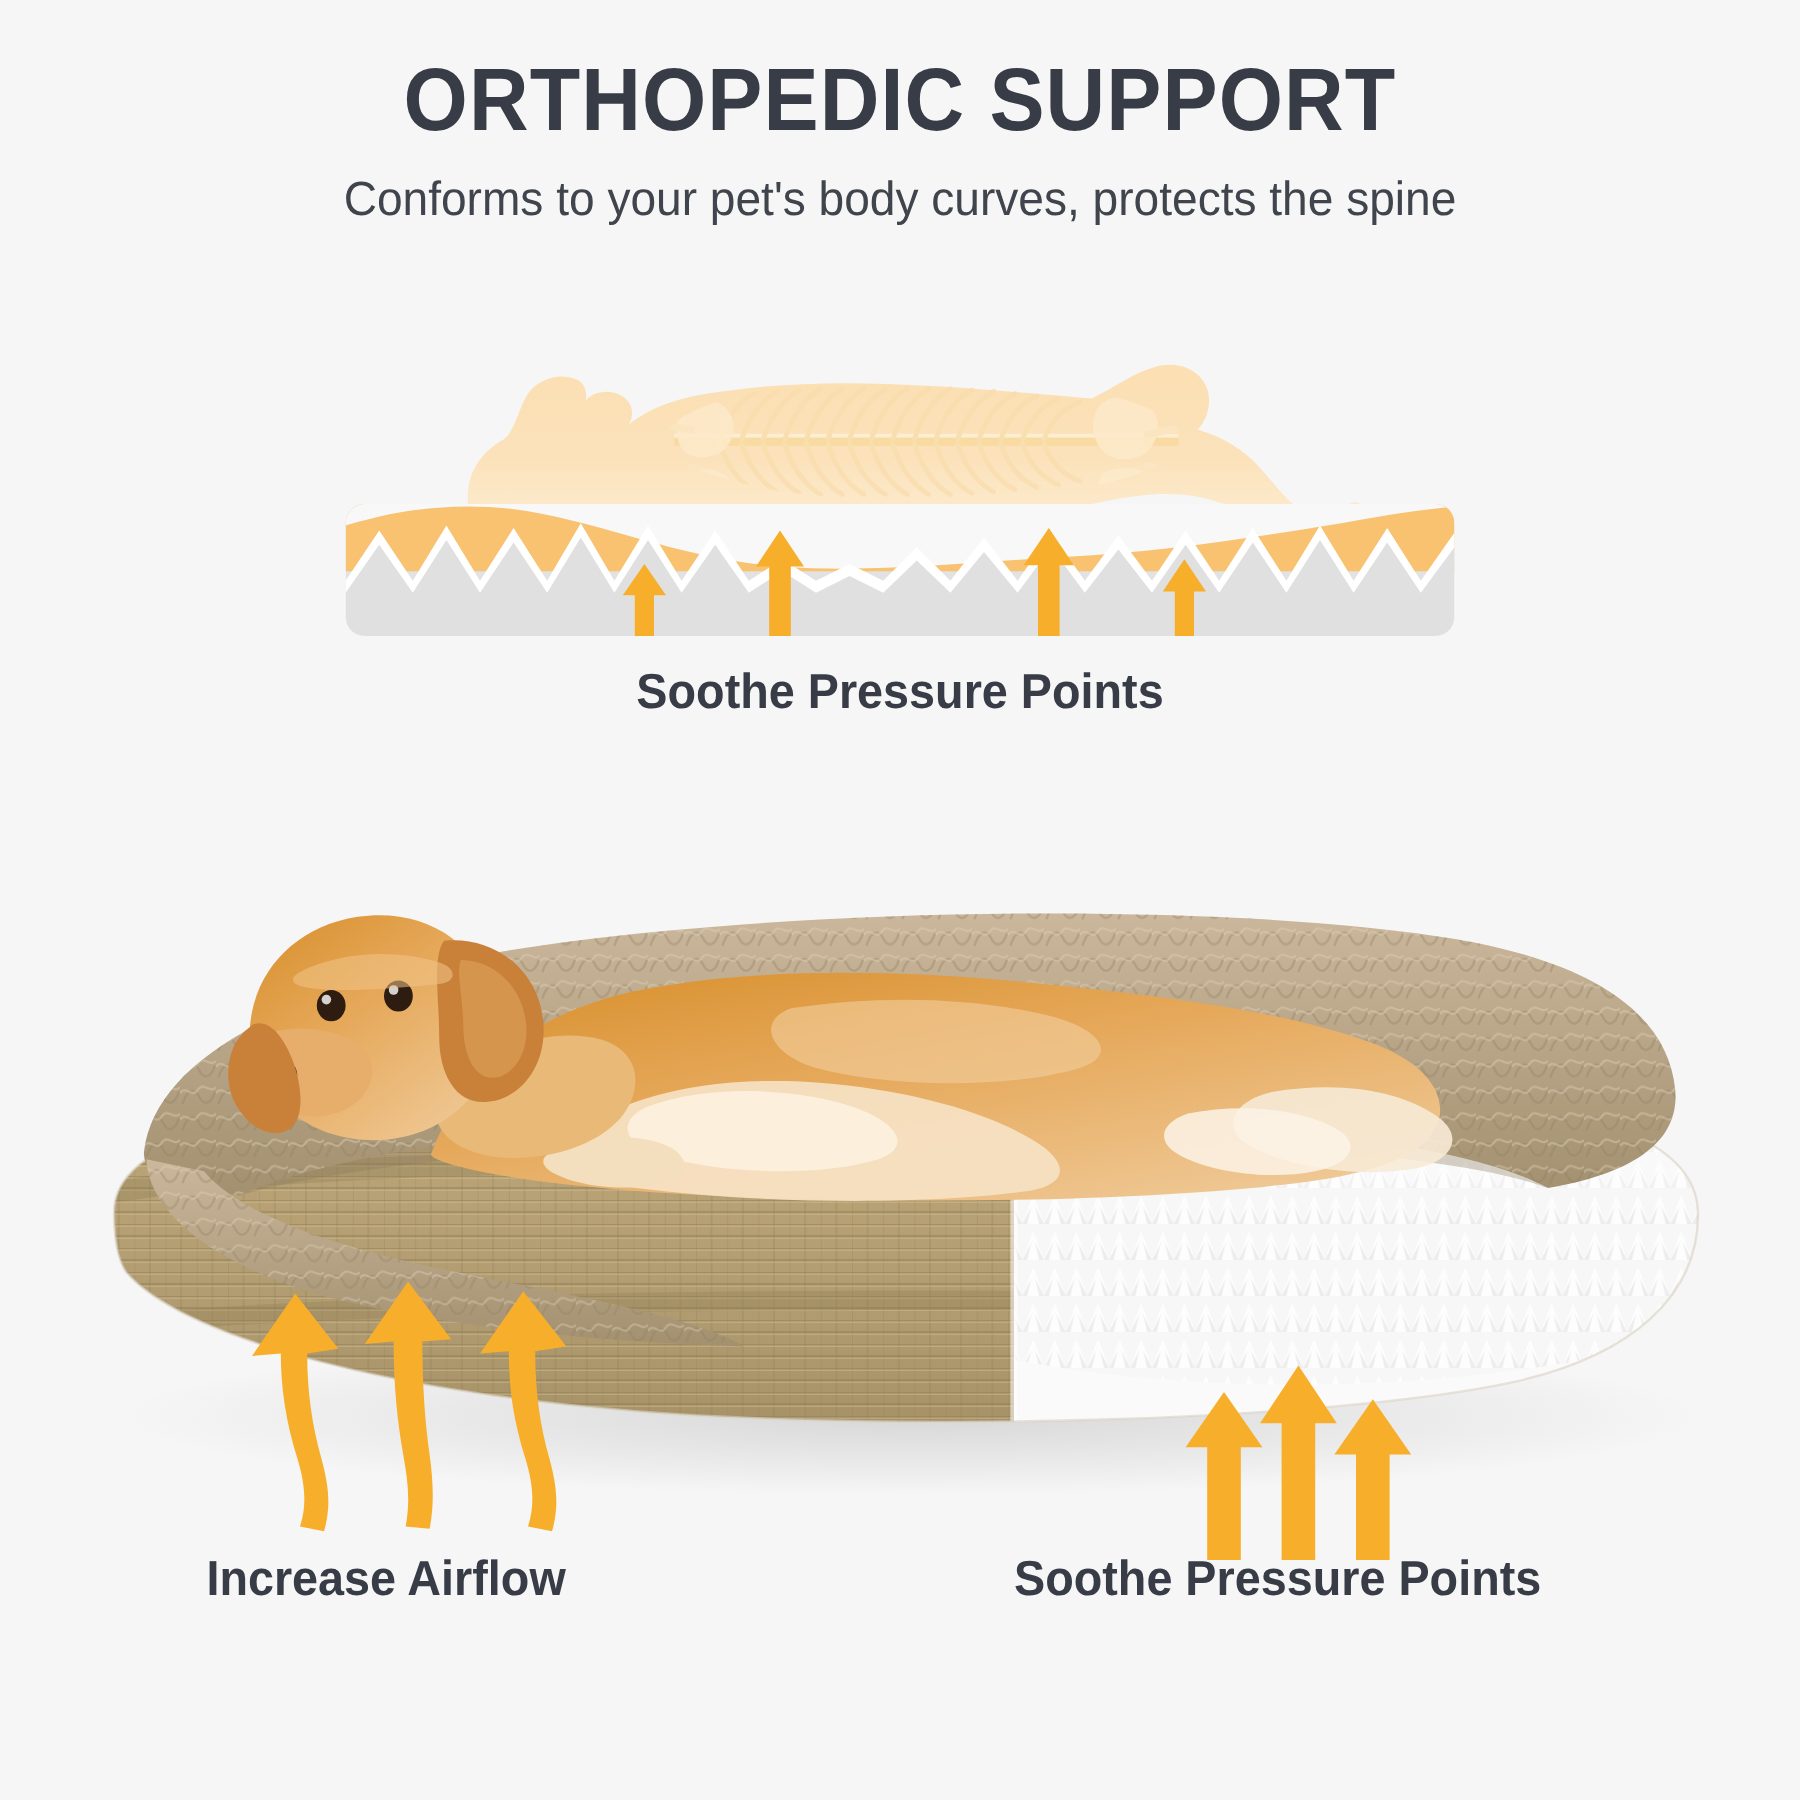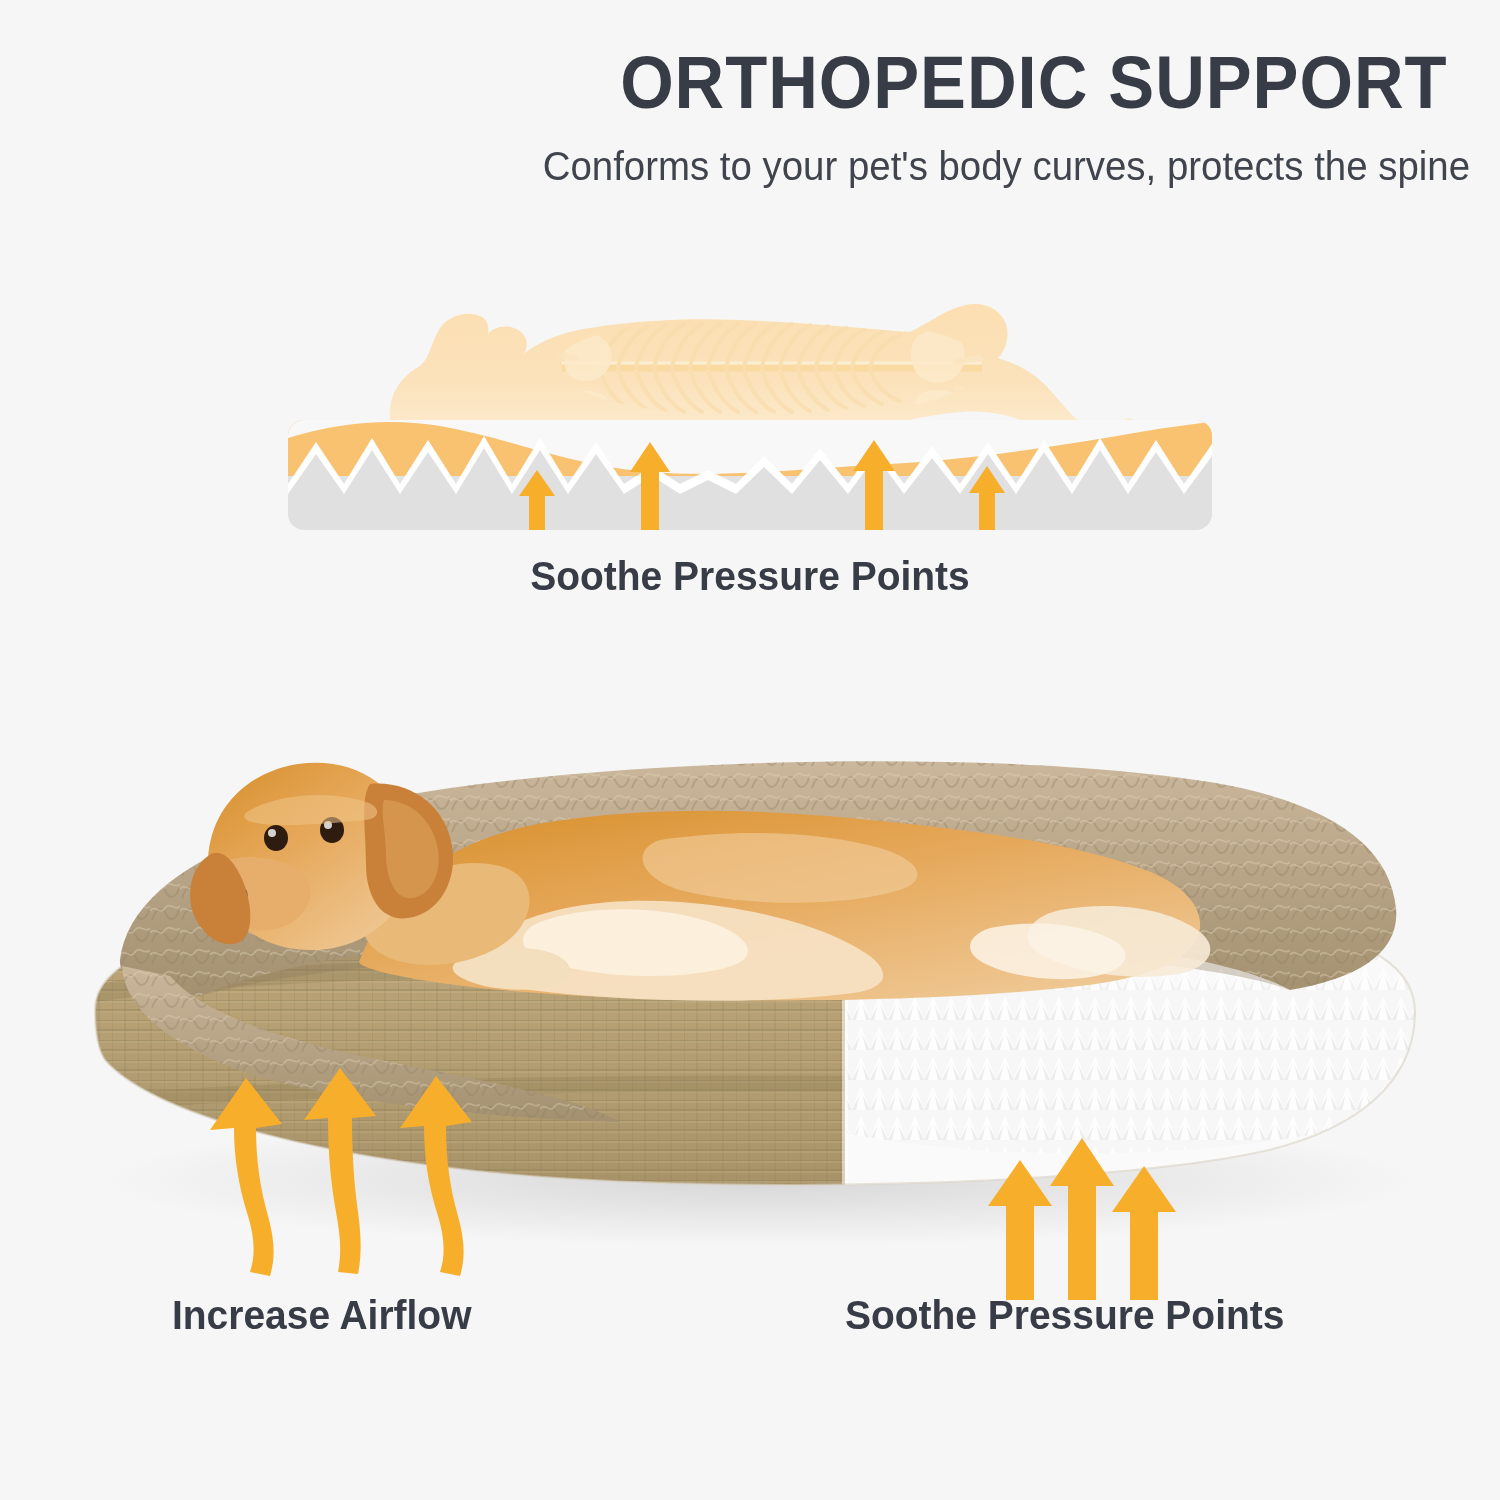--- a/index.html
+++ b/index.html
@@ -5,21 +5,21 @@
   html,body{margin:0;padding:0;}
   body{
     width:1500px;height:1500px;
     background:#f6f6f6;
     font-family:"Liberation Sans", sans-serif;
     overflow:hidden;position:relative;
   }
   .stage{position:absolute;inset:0;}
 
   
-  .header{position:absolute;left:0;right:0;top:46px;text-align:right;}
+  .header{position:absolute;left:0;right:0;top:46px;text-align:center;}
   .title{
     font-size:74px;line-height:1;font-weight:700;color:#383c46;
     letter-spacing:1px;transform:scaleX(.93);transform-origin:center;
     white-space:nowrap;
   }
   .subtitle{
     margin-top:26px;font-size:40px;line-height:1;color:#40444c;font-weight:400;
     transform:scaleX(.96);transform-origin:center;white-space:nowrap;
   }
 

